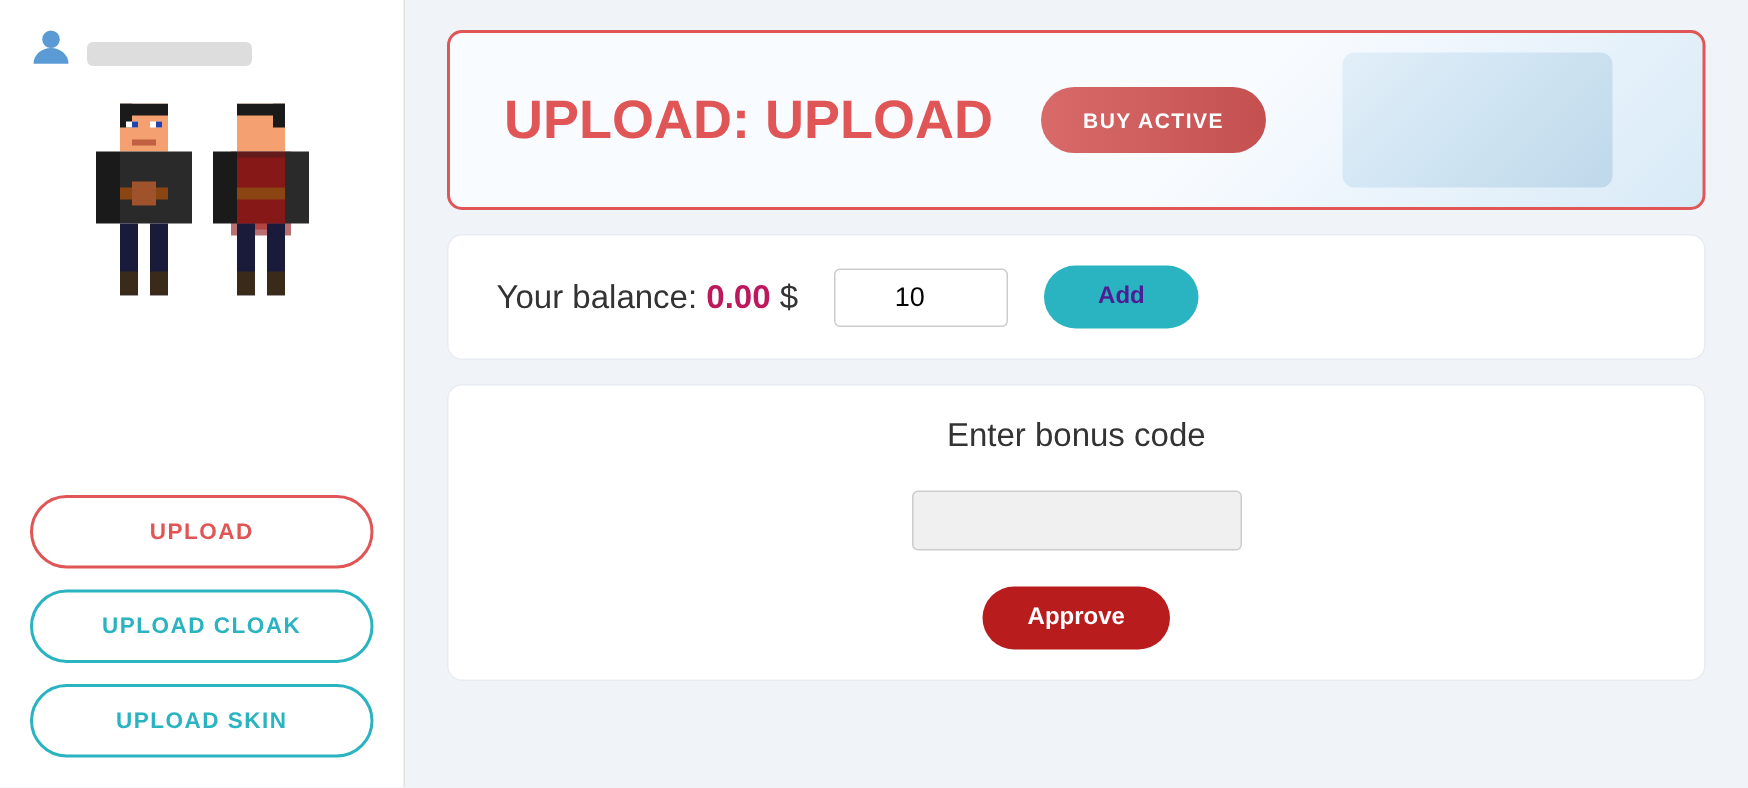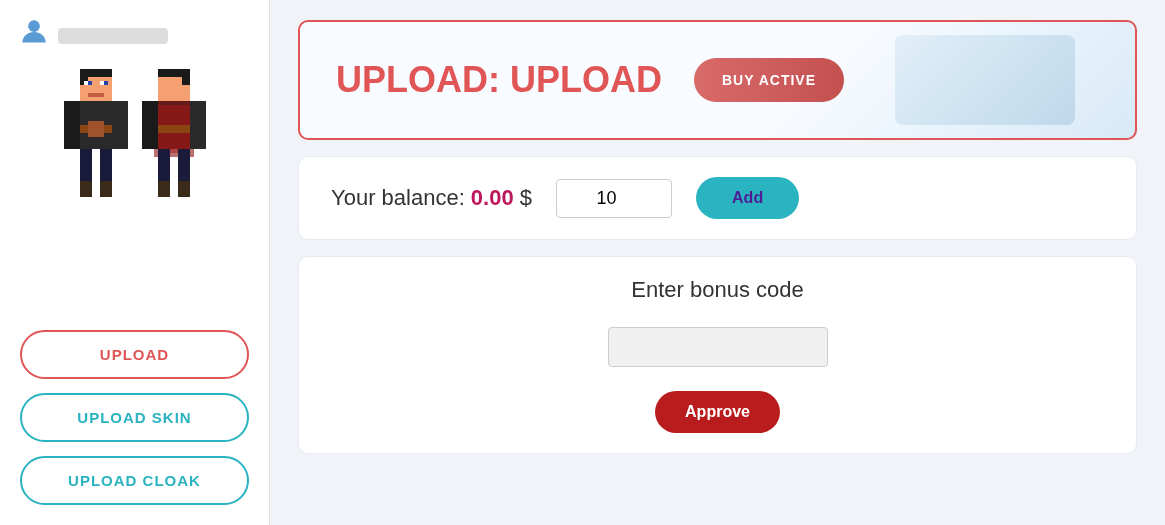--- a/index.html
+++ b/index.html
@@ -316,22 +316,22 @@
 
       <rect x="4" y="20" width="3" height="12" fill="#1a1a3a"></rect>
       <rect x="9" y="20" width="3" height="12" fill="#1a1a3a"></rect>
       <rect x="4" y="28" width="3" height="4" fill="#3a2a1a"></rect>
       <rect x="9" y="28" width="3" height="4" fill="#3a2a1a"></rect>
     </svg>
   </div>
 
   <div class="nav-buttons">
     <button class="btn-catalog">UPLOAD</button>
+    <button class="btn-teal">UPLOAD CLOAK</button>
     <button class="btn-teal">UPLOAD SKIN</button>
-    <button class="btn-teal">UPLOAD CLOAK</button>
   </div>
 </div>
 
 <div class="main">
 
   <div class="premium-card">
     <div class="premium-title">
       <span>UPLOAD: </span><span style="color:#e05555;">UPLOAD</span>
     </div>
     <button class="btn-buy-premium">BUY ACTIVE</button>

